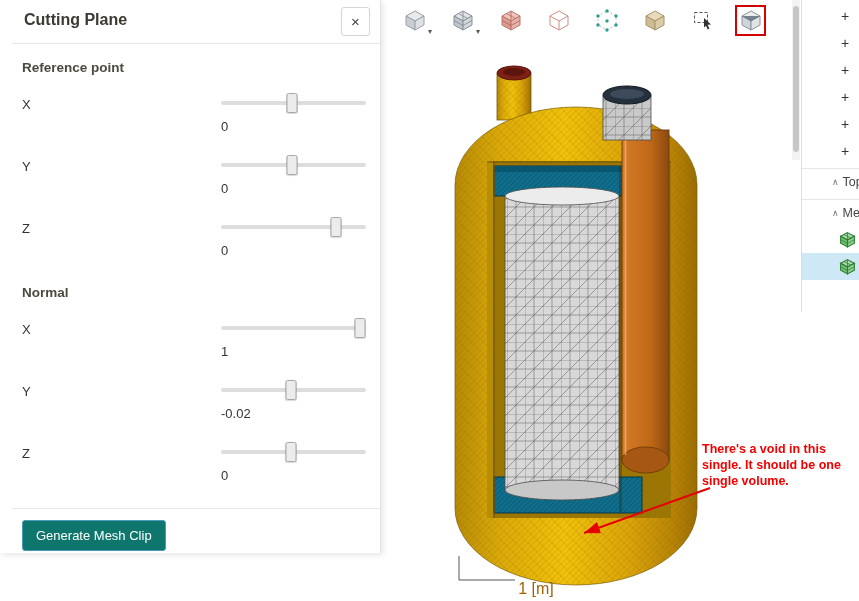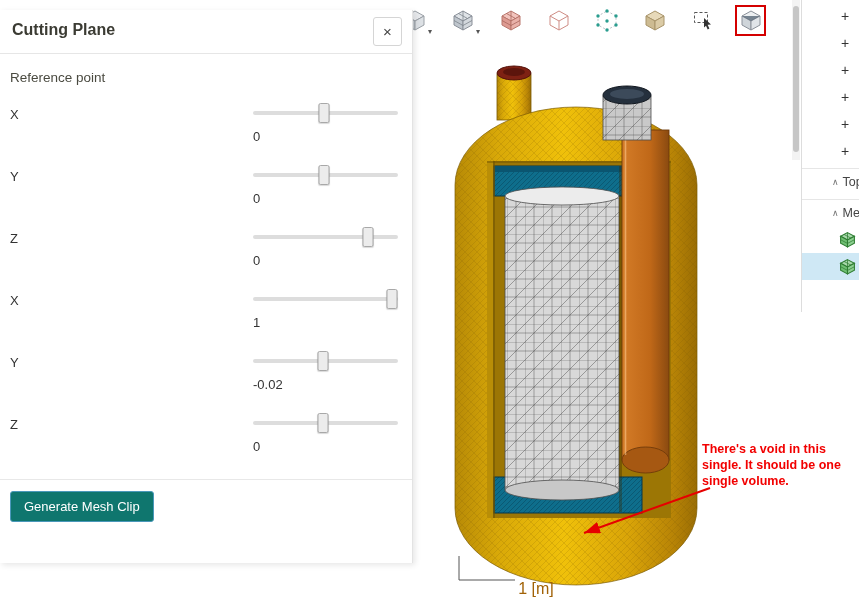--- a/index.html
+++ b/index.html
@@ -6,34 +6,35 @@
   html,body { margin:0; padding:0; }
   body {
     width:859px; height:601px; position:relative; overflow:hidden;
     background:#ffffff;
     font-family:"Liberation Sans", sans-serif;
     color:#333;
   }
 
   
   .left-panel{
-    position:absolute; left:0; top:10px; width:413px; height:553px;
+    position:absolute; left:0; top:0; width:381px; height:553px;
     background:#fff; z-index:5;
     border-right:1px solid #e3e3e3;
     box-shadow:2px 2px 6px rgba(0,0,0,.10);
+    padding-left:12px;
   }
   .panel-header{ height:44px; border-bottom:1px solid #e6e6e6; position:relative; }
   .panel-title{ position:absolute; left:12px; top:11px; font-size:16px; font-weight:bold; color:#3b3b33; }
   .close-btn{
     position:absolute; right:10px; top:7px; width:29px; height:29px;
     background:#fff; border:1px solid #d5d5d5; border-radius:3px;
     font-size:15px; color:#444; display:flex; align-items:center; justify-content:center;
     cursor:pointer; font-family:"Liberation Sans", sans-serif;
   }
-  .sec-h{ padding:16px 0 8px 10px; font-weight:normal; font-size:13.5px; color:#4a4a40; }
+  .sec-h{ padding:16px 0 8px 10px; font-weight:bold; font-size:13.5px; color:#4a4a40; }
   .ctl{ position:relative; height:62px; }
   .ctl .lbl{ position:absolute; left:10px; top:14px; font-size:13px; color:#333; }
   .slider{ position:absolute; right:14px; top:10px; width:145px; height:20px; cursor:pointer; }
   .slider .track{ position:absolute; left:0; right:0; top:8px; height:4px; background:#ddd; border-radius:2px; }
   .slider .handle{
     position:absolute; top:0; width:11px; height:20px;
     background:#ececec; border:1px solid #a8a8a8; border-radius:2px;
     transform:translateX(-50%); box-shadow:0 1px 1px rgba(0,0,0,.15);
   }
   .value{ position:absolute; right:14px; width:145px; top:36px; font-size:13px; color:#333; }
@@ -108,20 +109,21 @@
 
   <div class="ctl">
     <span class="lbl">Z</span>
     <div class="slider">
       <div class="track"></div>
       <div class="handle" style="left: 79%;"></div>
     </div>
     <div class="value">0</div>
   </div>
 
+  <div class="sec-h">Normal</div>
 
   <div class="ctl">
     <span class="lbl">X</span>
     <div class="slider">
       <div class="track"></div>
       <div class="handle" style="left: 96%;"></div>
     </div>
     <div class="value">1</div>
   </div>
 

